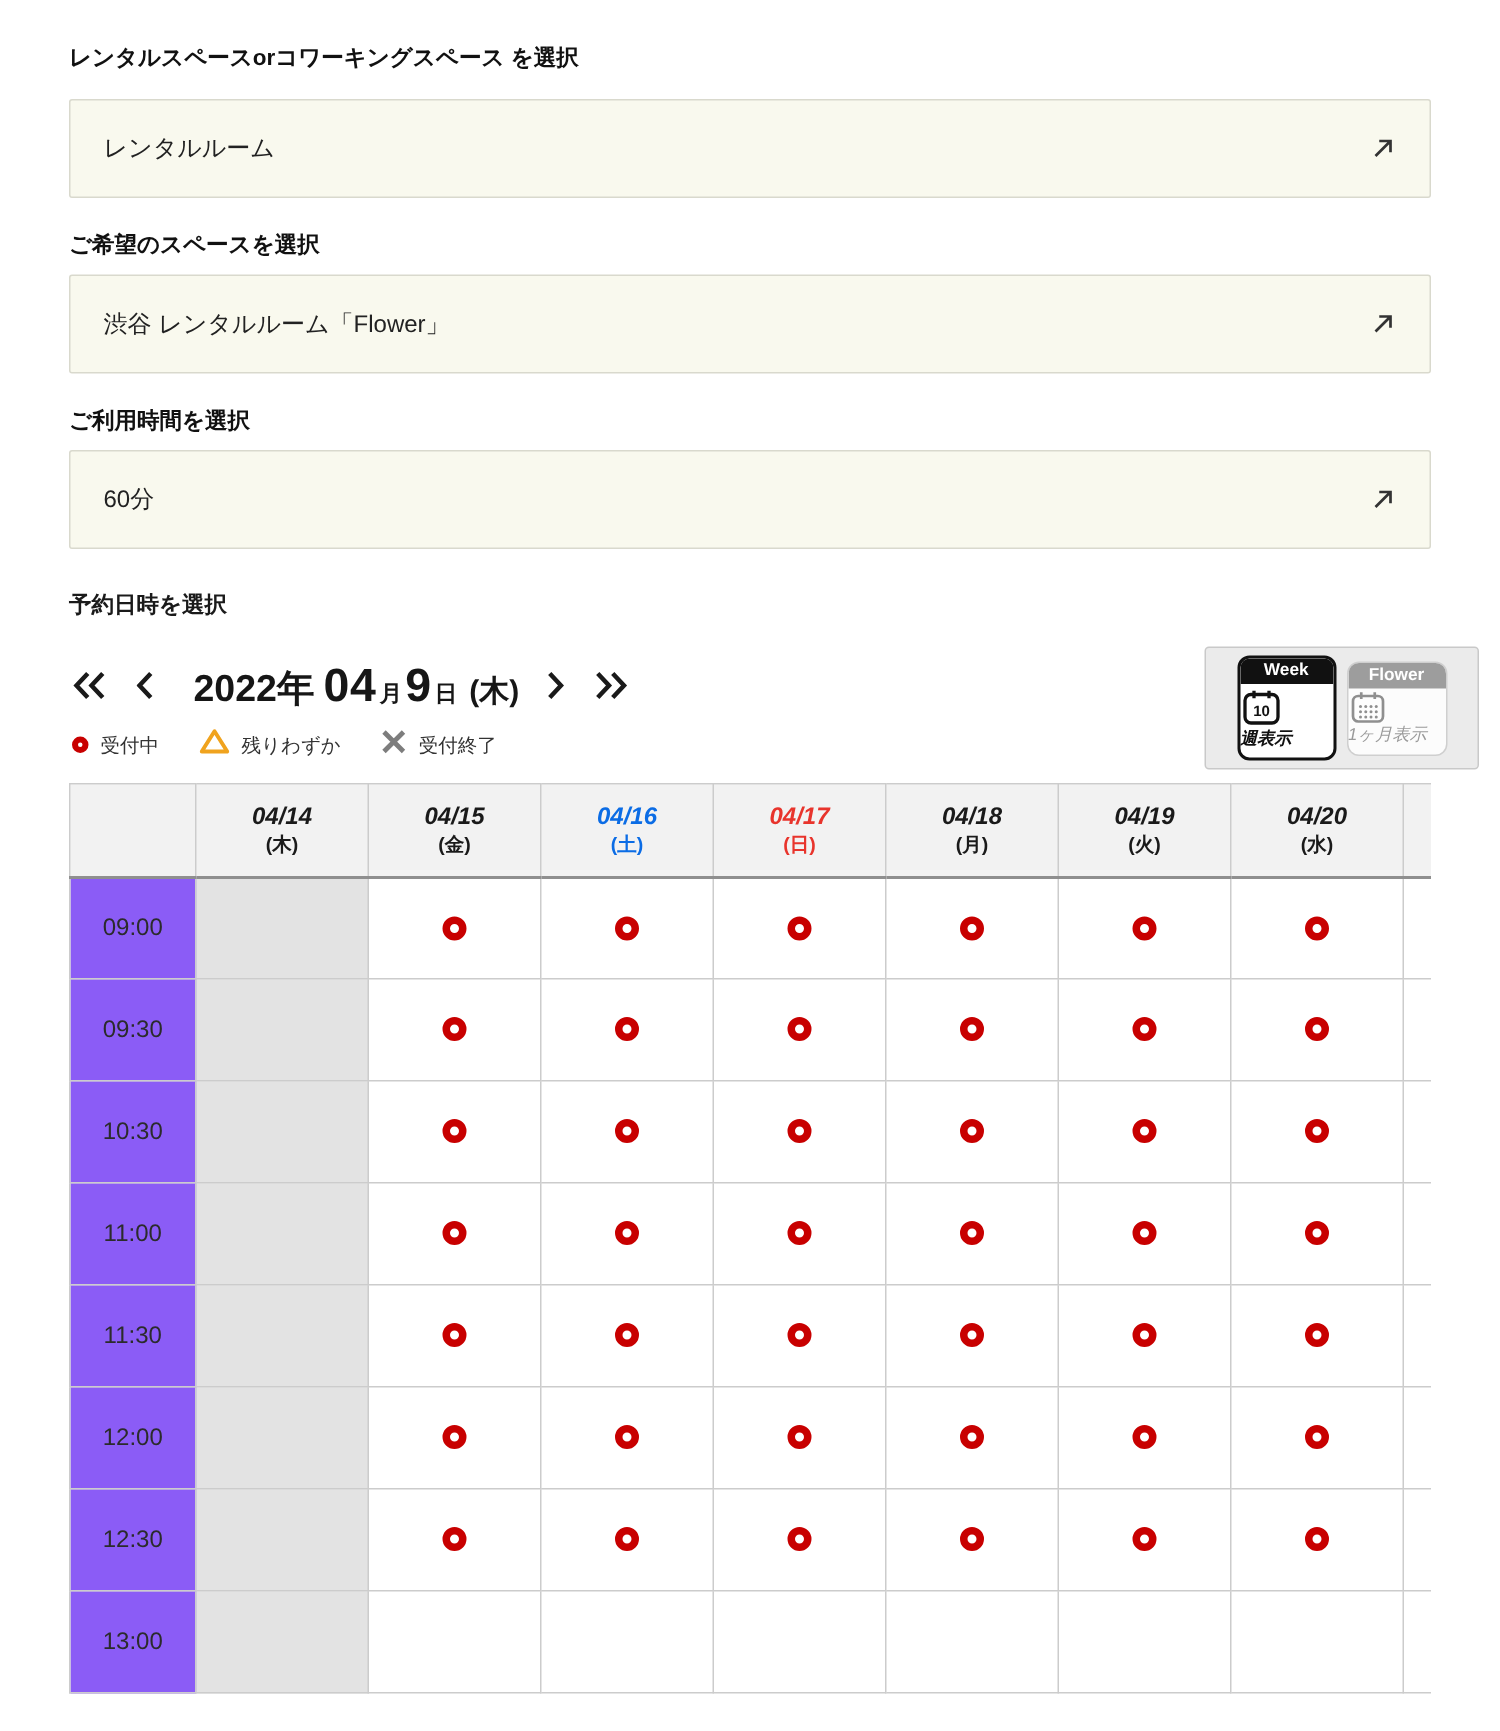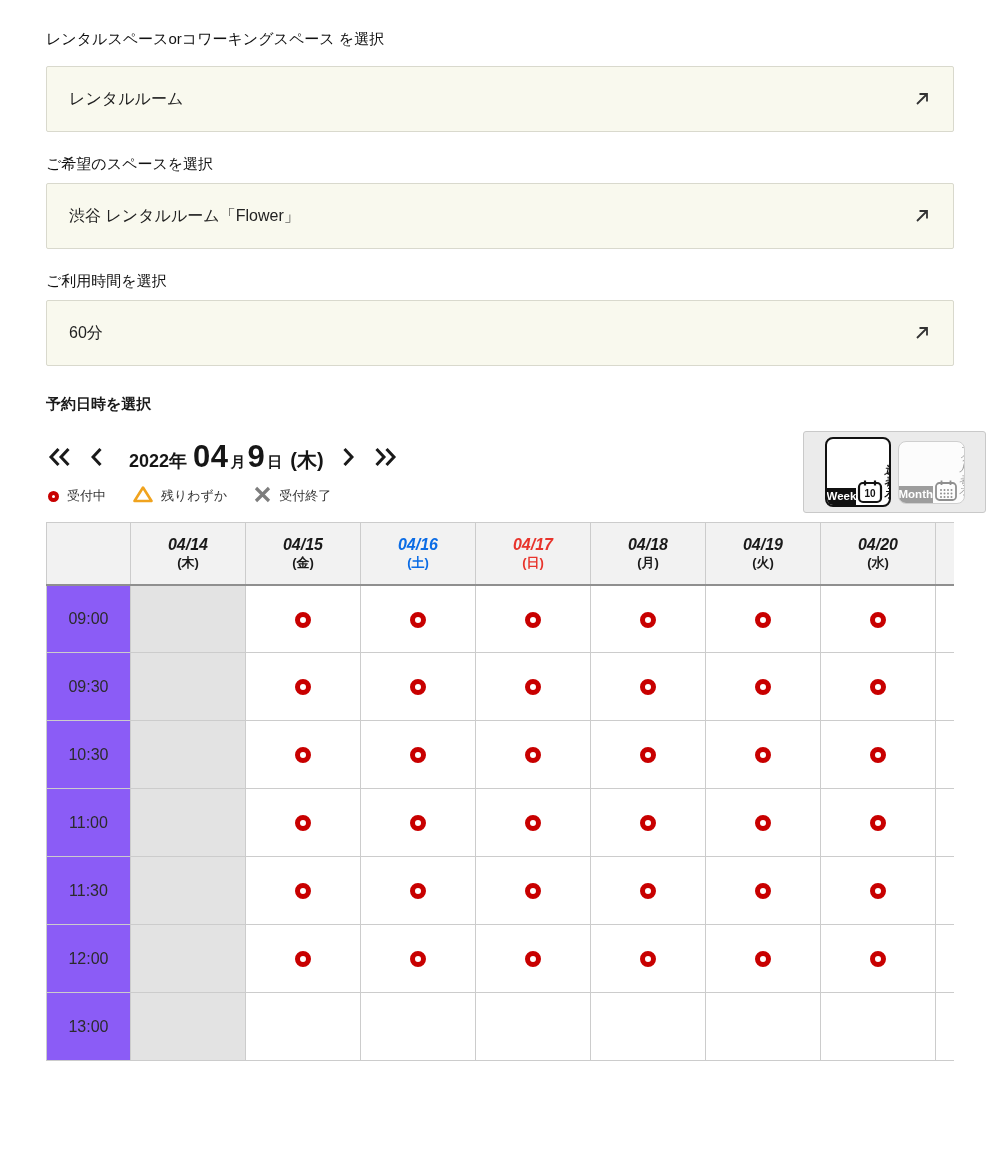--- a/index.html
+++ b/index.html
@@ -1,55 +1,55 @@
 <!DOCTYPE html>
 <html lang="ja"><head>
 <meta charset="utf-8">
 <style>
   * { box-sizing: border-box; margin: 0; padding: 0; }
   html,body { width:1000px; height:1154px; background:#fff; overflow:hidden;
     font-family:"Liberation Sans","DejaVu Sans",sans-serif; color:#1a1a1a; }
   .content { padding:30px 46px 0; }
 
   
-  .sec-label { font-size:15px; font-weight:normal; line-height:18px; color:#111; }
+  .sec-label { font-size:15px; font-weight:bold; line-height:18px; color:#111; }
   .lbl2 { margin-top:23px; }
   .field { margin-top:18px; height:66px; background:#f9f9ee; border:1px solid #d9d9cd;
     border-radius:2px; display:flex; align-items:center; justify-content:space-between;
     padding:4px 22px; cursor:pointer; }
   .field.f23 { margin-top:10px; }
   .field .val { font-size:16px; color:#222; }
   .field svg { display:block; }
 
   
   .cal-heading { margin-top:29px; font-size:15px; font-weight:bold; line-height:18px; }
   .cal-head { position:relative; height:109px; }
   .date-nav { position:absolute; left:2px; top:26px; display:flex; align-items:center; }
   .nav-btn { background:none; border:none; cursor:pointer; padding:0; display:flex; align-items:center; }
   .nav-btn svg { display:block; }
   .nb1 { margin-right:20px; } .nb2 { margin-right:26px; }
   .nb3 { margin-left:18px; } .nb4 { margin-left:20px; }
   .date-txt { display:flex; align-items:baseline; font-weight:bold; color:#161616; }
-  .dt-year { font-size:18px; }
+  .dt-year { font-size:25px; }
   .dt-big { font-size:31px; letter-spacing:.5px; margin-left:6px; }
   .dt-big2 { margin-left:2px; }
   .dt-unit { font-size:15px; margin-left:2px; }
   .dt-dow { font-size:20px; margin-left:8px; }
 
   .legend { position:absolute; left:2px; top:72px; display:flex; }
   .leg-item { display:flex; align-items:center; margin-right:27px; }
   .leg-item .txt { font-size:13px; color:#333; margin-left:8px; }
   .ring-s { width:11px; height:11px; border:4px solid #c80000; border-radius:50%; display:inline-block; }
 
   
   .toggle-wrap { position:absolute; top:18px; right:-32px; width:183px; height:82px;
     background:#ebebeb; border:1px solid #c9c9c9; border-radius:3px;
     display:flex; align-items:center; justify-content:center; gap:7px; }
   .tg-btn { border-radius:8px; overflow:hidden; cursor:pointer; padding:0; background:#fff;
-    display:flex; flex-direction:row; align-items:flex-end; }
+    display:flex; flex-direction:column; align-items:flex-start; }
   .tg-week { width:66px; height:70px; border:2px solid #111; }
   .tg-month { width:67px; height:63px; border:1px solid #cfcfcf; background:#fcfcfc; }
   .tg-tag { width:100%; text-align:center; font-size:11.5px; font-weight:bold; color:#fff; line-height:17px; }
   .tg-week .tg-tag { background:#111; }
   .tg-month .tg-tag { background:#9d9d9d; }
   .tg-ico { flex:1; display:flex; align-items:center; justify-content:center; }
   .tg-lab { font-size:11.5px; font-weight:bold; line-height:1; padding-bottom:6px;font-style:italic; }
   .tg-week .tg-lab { color:#111; }
   .tg-month .tg-lab { color:#9a9a9a; font-weight:normal; }
 
@@ -178,21 +178,21 @@
         <span class="tg-ico">
           <svg width="28" height="26" viewBox="0 0 28 26">
             <rect x="3" y="4" width="22" height="19" rx="4" fill="#fff" stroke="#111" stroke-width="2.2"></rect>
             <path d="M9 1.5 V6.5 M19 1.5 V6.5" stroke="#111" stroke-width="2.2"></path>
             <text x="14" y="18" text-anchor="middle" font-size="10" font-weight="bold" fill="#111" font-family="Liberation Sans, DejaVu Sans, sans-serif">10</text>
           </svg>
         </span>
         <span class="tg-lab">週表示</span>
       </button>
       <button class="tg-btn tg-month">
-        <span class="tg-tag">Month</span>
+        <span class="tg-tag">Flower</span>
         <span class="tg-ico">
           <svg width="26" height="24" viewBox="0 0 26 24">
             <rect x="3" y="4" width="20" height="17" rx="3.5" fill="#fdfdfd" stroke="#8f8f8f" stroke-width="1.8"></rect>
             <path d="M8.5 1.5 V6 M17.5 1.5 V6" stroke="#8f8f8f" stroke-width="1.8"></path>
             <g fill="#8f8f8f">
               <circle cx="8" cy="11" r="1"></circle>
                 <circle cx="11.5" cy="11" r="1"></circle>
                 <circle cx="15" cy="11" r="1"></circle>
                 <circle cx="18.5" cy="11" r="1"></circle>
               <circle cx="8" cy="14.5" r="1"></circle>
@@ -319,20 +319,31 @@
             <td class="disabled"></td>
             <td class="open"><span class="ring"></span></td>
             <td class="open"><span class="ring"></span></td>
             <td class="open"><span class="ring"></span></td>
             <td class="open"><span class="ring"></span></td>
             <td class="open"><span class="ring"></span></td>
             <td class="open"><span class="ring"></span></td>
             <td></td>
           </tr>
           <tr>
+            <th class="time">12:30</th>
+            <td class="disabled"></td>
+            <td class="open"><span class="ring"></span></td>
+            <td class="open"><span class="ring"></span></td>
+            <td class="open"><span class="ring"></span></td>
+            <td class="open"><span class="ring"></span></td>
+            <td class="open"><span class="ring"></span></td>
+            <td class="open"><span class="ring"></span></td>
+            <td></td>
+          </tr>
+          <tr>
             <th class="time">13:00</th>
             <td class="disabled"></td>
             <td class="open"></td>
             <td class="open"></td>
             <td class="open"></td>
             <td class="open"></td>
             <td class="open"></td>
             <td class="open"></td>
             <td></td>
           </tr>

